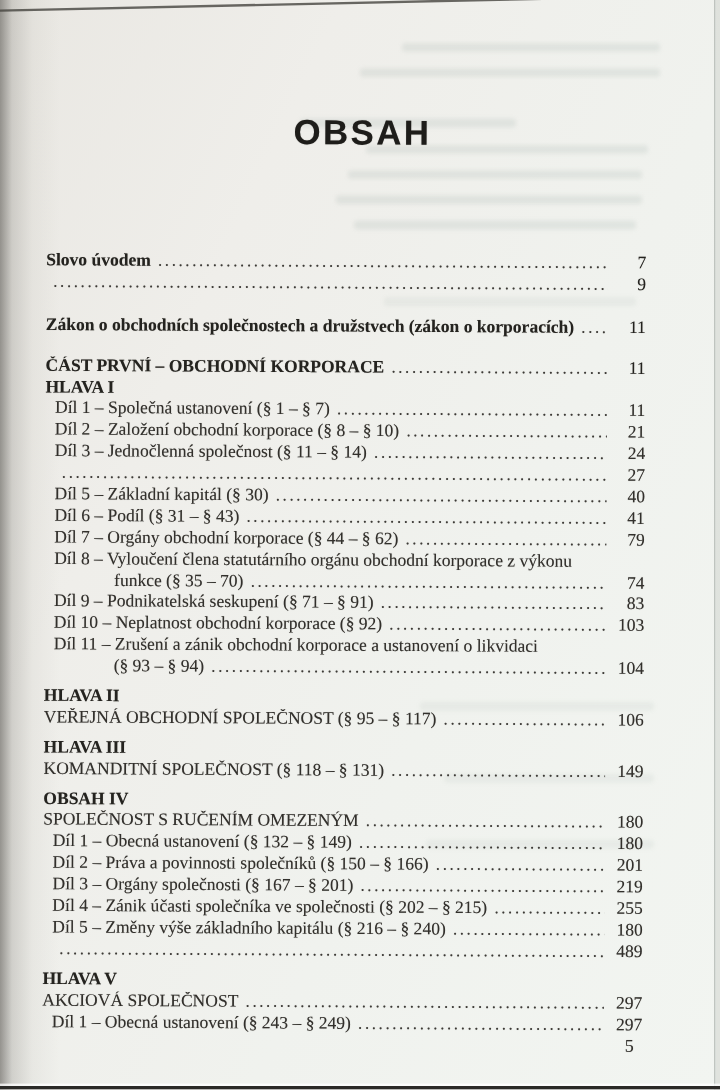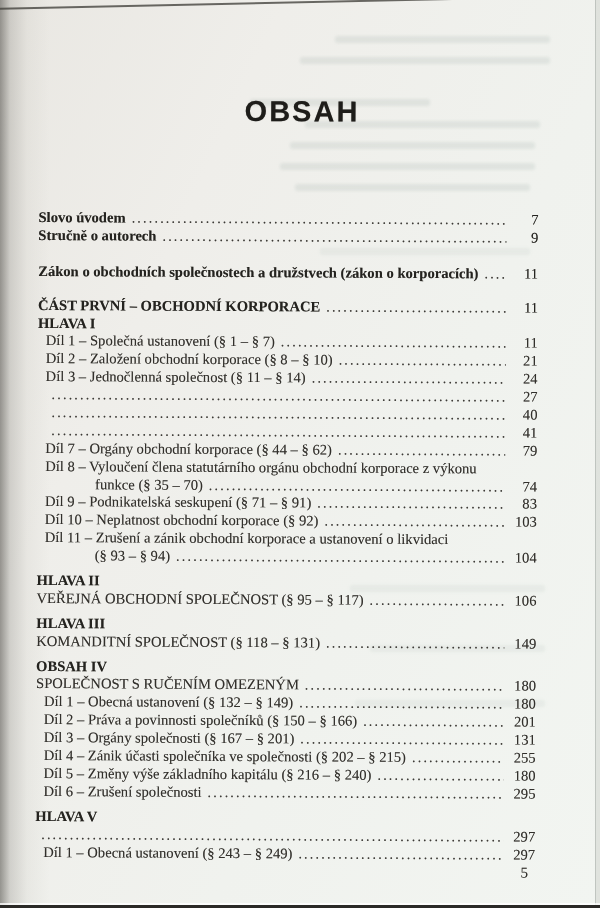--- a/index.html
+++ b/index.html
@@ -74,21 +74,20 @@
 
 <div class="page-content">
   <div class="title">OBSAH</div>
   <div class="toc" id="toc">
       <div class="row indent0 bold">
         <span class="label">Slovo úvodem</span>
         <span class="dots"></span>
         <span class="page">7</span>
       </div>
       <div class="row indent0 bold">
-        <span class="label">Stručně o autorech</span>
         <span class="dots"></span>
         <span class="page">9</span>
       </div>
       <div class="row indent0 bold gap-lg">
         <span class="label">Zákon o obchodních společnostech a družstvech (zákon o korporacích)</span>
         <span class="dots"></span>
         <span class="page">11</span>
       </div>
       <div class="row indent0 bold gap-md">
         <span class="label">ČÁST PRVNÍ – OBCHODNÍ KORPORACE</span>
@@ -111,24 +110,26 @@
       <div class="row indent1">
         <span class="label">Díl 3 – Jednočlenná společnost (§ 11 – § 14)</span>
         <span class="dots"></span>
         <span class="page">24</span>
       </div>
       <div class="row indent1">
         <span class="dots"></span>
         <span class="page">27</span>
       </div>
       <div class="row indent1">
+        <span class="label">Díl 5 – Základní kapitál (§ 30)</span>
         <span class="dots"></span>
         <span class="page">40</span>
       </div>
       <div class="row indent1">
+        <span class="label">Díl 6 – Podíl (§ 31 – § 43)</span>
         <span class="dots"></span>
         <span class="page">41</span>
       </div>
       <div class="row indent1">
         <span class="label">Díl 7 – Orgány obchodní korporace (§ 44 – § 62)</span>
         <span class="dots"></span>
         <span class="page">79</span>
       </div>
       <div class="row indent1">
         <span class="label">Díl 8 – Vyloučení člena statutárního orgánu obchodní korporace z výkonu</span>
@@ -186,41 +187,41 @@
         <span class="page">180</span>
       </div>
       <div class="row indent1">
         <span class="label">Díl 2 – Práva a povinnosti společníků (§ 150 – § 166)</span>
         <span class="dots"></span>
         <span class="page">201</span>
       </div>
       <div class="row indent1">
         <span class="label">Díl 3 – Orgány společnosti (§ 167 – § 201)</span>
         <span class="dots"></span>
-        <span class="page">131</span>
+        <span class="page">219</span>
       </div>
       <div class="row indent1">
         <span class="label">Díl 4 – Zánik účasti společníka ve společnosti (§ 202 – § 215)</span>
         <span class="dots"></span>
         <span class="page">255</span>
       </div>
       <div class="row indent1">
         <span class="label">Díl 5 – Změny výše základního kapitálu (§ 216 – § 240)</span>
         <span class="dots"></span>
         <span class="page">180</span>
       </div>
       <div class="row indent1">
-        <span class="label">Díl 6 – Zrušení společnosti</span>
-        <span class="dots"></span>
-        <span class="page">295</span>
+        <span class="dots"></span>
+        <span class="page">489</span>
       </div>
       <div class="row indent0 bold gap-sm">
         <span class="label">HLAVA V</span>
       </div>
       <div class="row indent0">
+        <span class="label">AKCIOVÁ SPOLEČNOST</span>
         <span class="dots"></span>
         <span class="page">297</span>
       </div>
       <div class="row indent1">
         <span class="label">Díl 1 – Obecná ustanovení (§ 243 – § 249)</span>
         <span class="dots"></span>
         <span class="page">297</span>
       </div>
     </div>
   <div class="folio">5</div>

